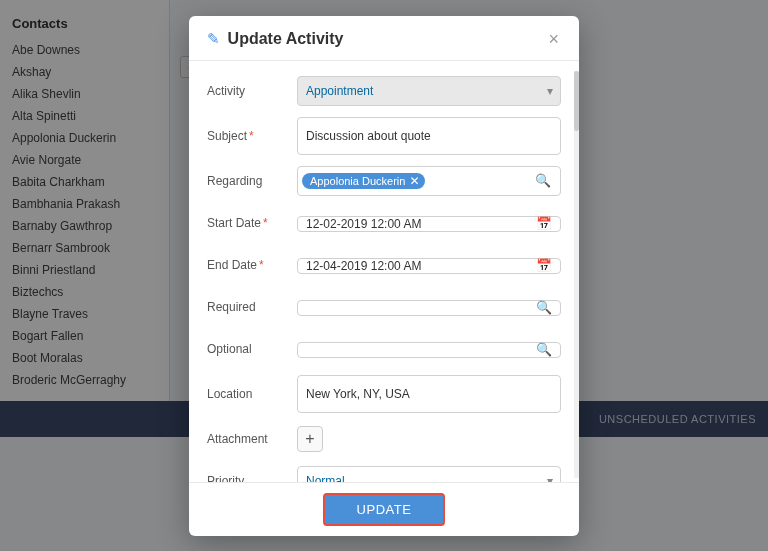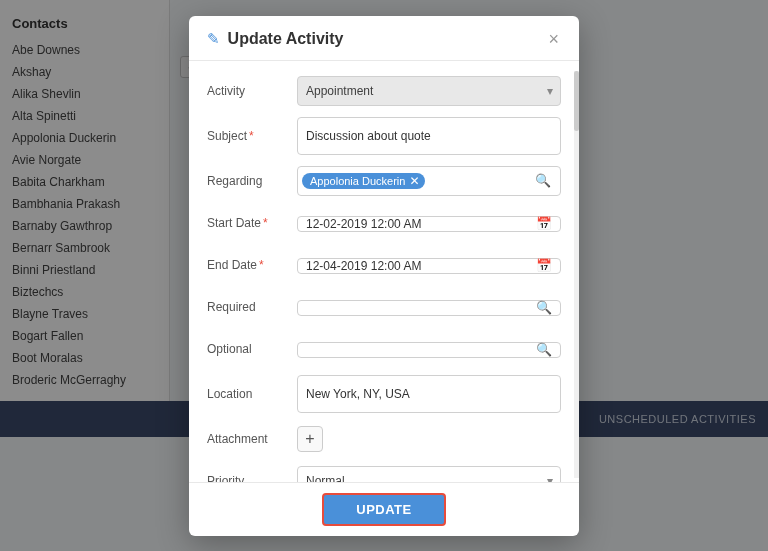--- a/index.html
+++ b/index.html
@@ -209,21 +209,21 @@
       outline: none;
     }
 
     .select-field {
       width: 100%;
       height: 30px;
       border: 1px solid #d0d0d0;
       border-radius: 4px;
       padding: 0 30px 0 8px;
       font-size: 12px;
-      color: #404040;
+      color: #0369a1;
       background: #fff;
       appearance: none;
       outline: none;
       cursor: pointer;
     }
 
     .select-wrapper {
       position: relative;
       flex: 1;
     }
@@ -324,21 +324,21 @@
       flex-shrink: 0;
     }
 
     .update-btn {
       background: #4a90d9;
       color: #fff;
       border: 2px solid #e74c3c;
       border-radius: 4px;
       padding: 7px 32px;
       font-size: 13px;
-      font-weight: 700;
+      font-weight: 400;
       letter-spacing: 0.5px;
       cursor: pointer;
       text-transform: uppercase;
     }
 
     
     .activity-select {
       background: #e8e8e8;
     }
   </style>

